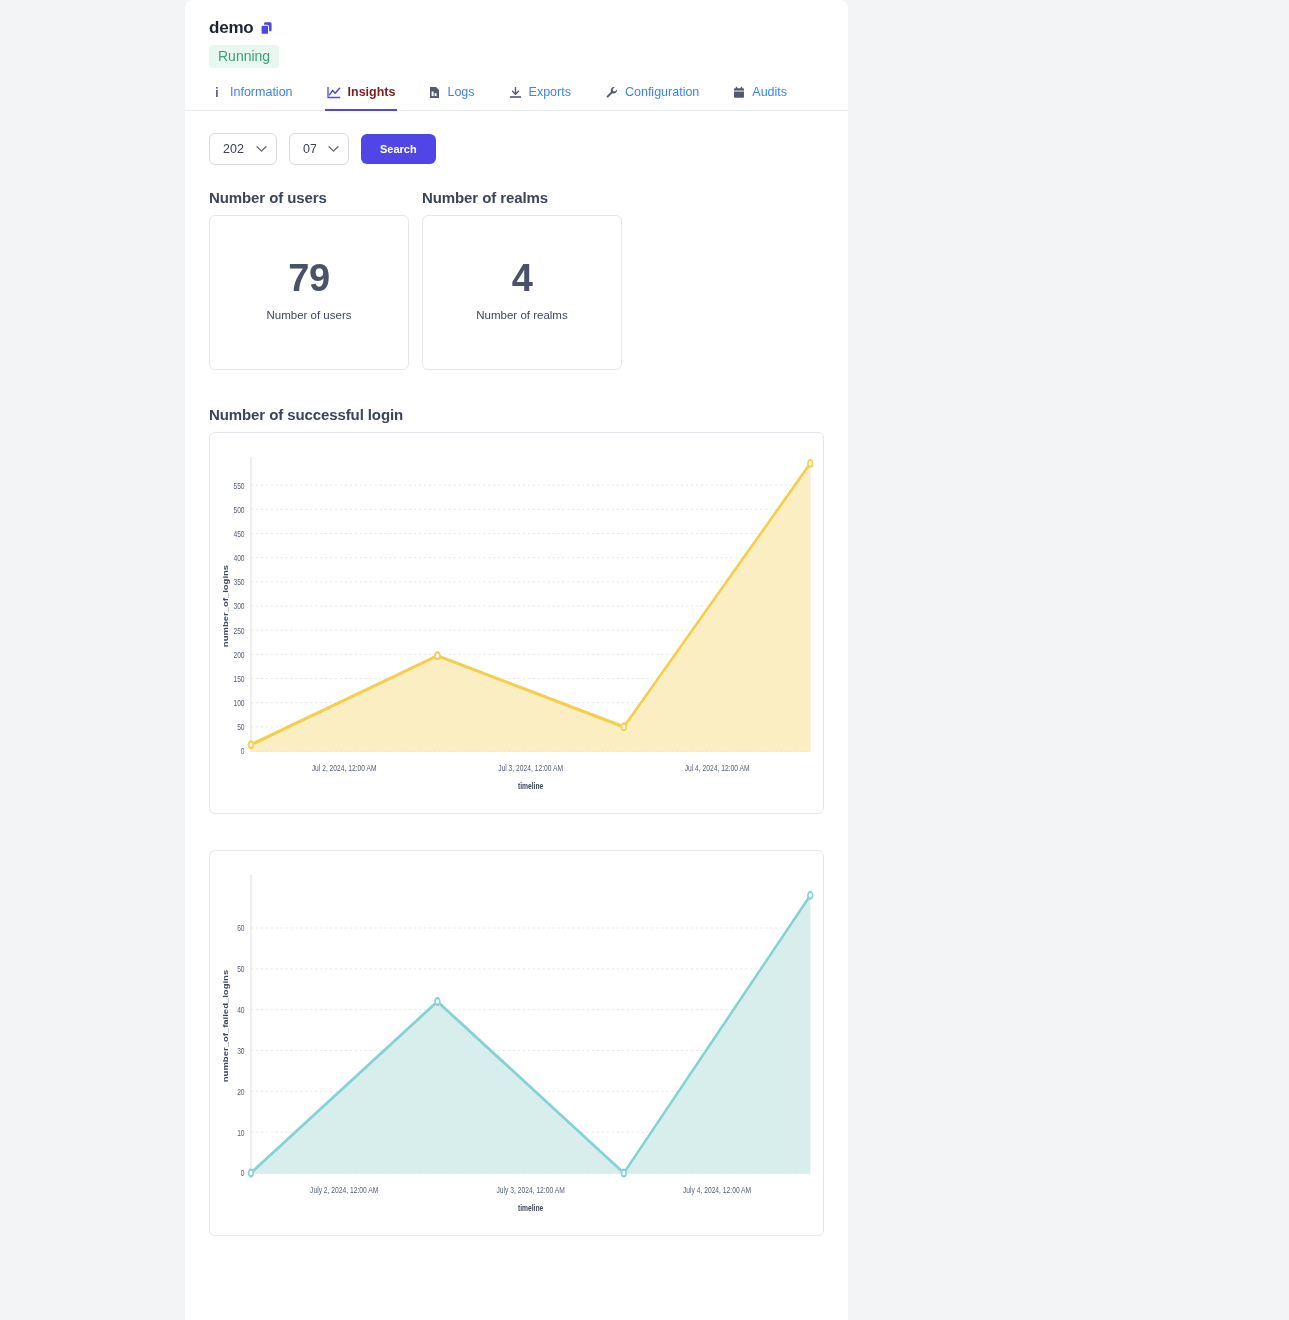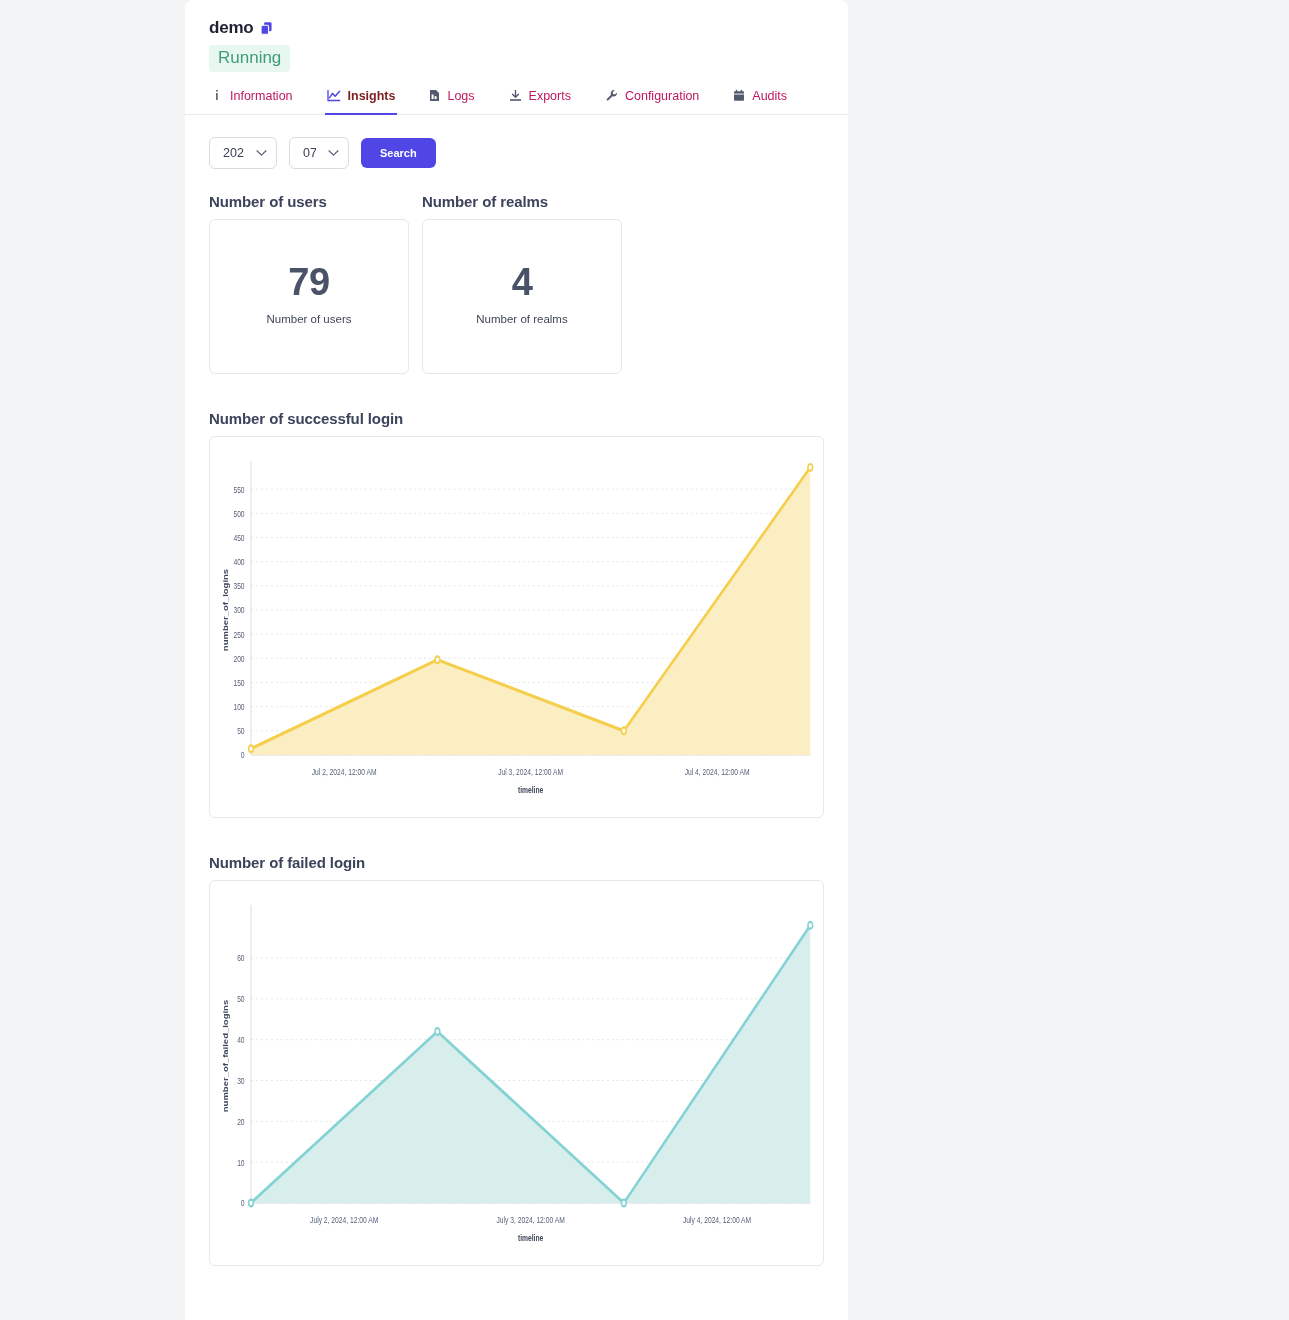--- a/index.html
+++ b/index.html
@@ -38,39 +38,39 @@
     font-size: 17px;
     font-weight: 700;
     color: #1e2235;
     letter-spacing: -0.2px;
   }
   .copy-icon { display: inline-flex; align-items: center; margin-left: 2px; }
   .status-badge {
     display: inline-block;
     margin-top: 7px;
     padding: 3px 9px 4px 9px;
-    font-size: 17px;
+    font-size: 14px;
     color: #3f9e7a;
     background: #e8f7ef;
     border-radius: 4px;
     line-height: 1.15;
   }
   .tabs {
     display: flex;
     align-items: flex-end;
     gap: 30px;
     margin-top: 12px;
   }
   .tab {
     display: flex;
     align-items: center;
     gap: 7px;
     padding: 5px 2px 10px 2px;
     font-size: 12.5px;
-    color: #be185d;
+    color: #3b82f6;
     cursor: pointer;
     border-bottom: 2px solid transparent;
     margin-bottom: -1px;
     white-space: nowrap;
   }
   .tab.active { color: #7f1d1d; border-bottom-color: #4f46e5; font-weight: 700; }
   .tab .ticon { display: inline-flex; align-items: center; }
   
   .content { padding: 22px 24px 0 24px; }
   .filters { display: flex; align-items: center; gap: 12px; }
@@ -322,21 +322,20 @@
               <text x="190" y="338" text-anchor="middle" class="x-tick">Jul 2, 2024, 12:00 AM</text>
               <text x="454" y="338" text-anchor="middle" class="x-tick">Jul 3, 2024, 12:00 AM</text>
               <text x="718" y="338" text-anchor="middle" class="x-tick">Jul 4, 2024, 12:00 AM</text>
               <text x="454" y="356" text-anchor="middle" class="axis-name">timeline</text>
               <text x="0" y="0" text-anchor="middle" class="axis-name" transform="translate(25,173) rotate(-90)">number_of_logins</text>
             </svg>
         </div>
       </div>
 
       <div class="chart-section">
-        <div class="section-title">Number of failed login</div>
         <div class="chart-card c2">
           <svg class="chart-svg" id="chart1" viewBox="0 0 868 384" preserveAspectRatio="none">
               <line x1="58" y1="322" x2="850" y2="322" class="gridline"></line>
               <text x="49" y="325.4" text-anchor="end" class="axis-tick">0</text>
               <line x1="58" y1="281.1666666666667" x2="850" y2="281.1666666666667" class="gridline"></line>
               <text x="49" y="284.56666666666666" text-anchor="end" class="axis-tick">10</text>
               <line x1="58" y1="240.33333333333331" x2="850" y2="240.33333333333331" class="gridline"></line>
               <text x="49" y="243.73333333333332" text-anchor="end" class="axis-tick">20</text>
               <line x1="58" y1="199.5" x2="850" y2="199.5" class="gridline"></line>
               <text x="49" y="202.9" text-anchor="end" class="axis-tick">30</text>

